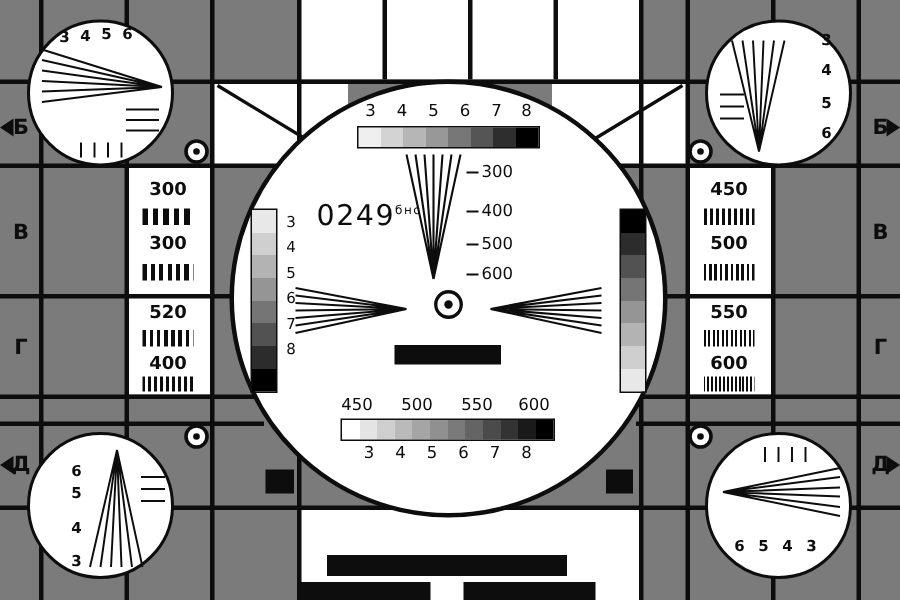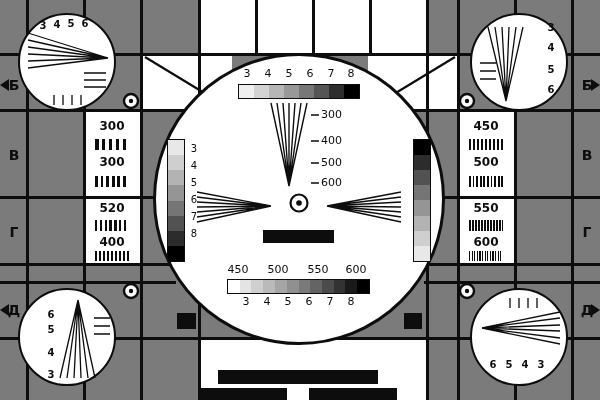--- a/index.html
+++ b/index.html
@@ -161,20 +161,21 @@
   <span class="n" style="left:342px;top:68px">8</span>
 
   <div class="steps-lr" style="left:238px;top:84px;width:122px;height:15px"></div>
 
   <span class="wl" style="left:321px;top:109px">300</span>
   <span class="wl" style="left:321px;top:135px">400</span>
   <span class="wl" style="left:321px;top:157px">500</span>
   <span class="wl" style="left:321px;top:177px">600</span>
 
   <div class="abs z4" style="left:211px;top:132px">
+    <div class="code-line"><span>0249</span><sup>бнс</sup></div>
   </div>
 
   <div class="steps-tb" style="left:167px;top:139px;width:18px;height:123px"></div>
   <div class="steps-bt" style="left:413px;top:139px;width:18px;height:123px"></div>
 
   <span class="sn" style="left:188px;top:144px">3</span>
   <span class="sn" style="left:188px;top:161px">4</span>
   <span class="sn" style="left:188px;top:178px">5</span>
   <span class="sn" style="left:188px;top:195px">6</span>
   <span class="sn" style="left:188px;top:212px">7</span>

